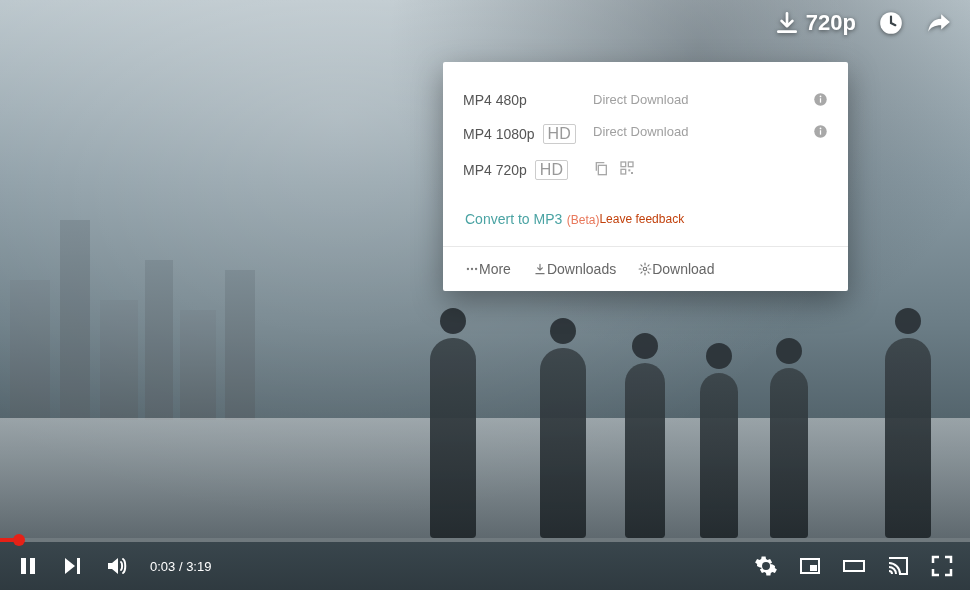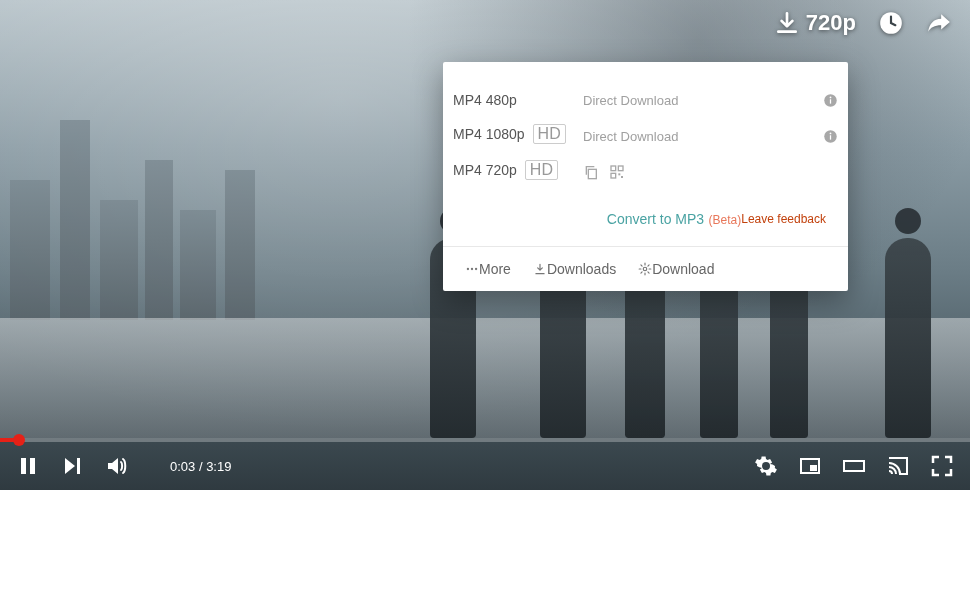--- a/index.html
+++ b/index.html
@@ -1,48 +1,48 @@
 <!DOCTYPE html>
 <html><head>
 <meta charset="utf-8">
 <style>
 *{margin:0;padding:0;box-sizing:border-box;font-family:Arial,Helvetica,sans-serif}
-.player{width:970px;height:490px;position:relative;overflow:hidden;background:linear-gradient(to bottom,#b8c4ca 0%,#8a9ba4 30%,#6b7d86 55%,#4a5a62 78%,#2f3a40 100%)}
+.player{width:970px;height:590px;position:relative;overflow:hidden;background:linear-gradient(to bottom,#b8c4ca 0%,#8a9ba4 30%,#6b7d86 55%,#4a5a62 78%,#2f3a40 100%)}
 .sky-overlay{position:absolute;inset:0;background:radial-gradient(ellipse at 35% 20%,rgba(255,255,255,.24),transparent 60%),radial-gradient(circle at 72% 8%,rgba(60,70,78,.45),transparent 35%);pointer-events:none}
 
 .top-right{position:absolute;top:10px;right:18px;display:flex;gap:22px;align-items:center}
 .top-btn{color:#fff;display:flex;align-items:center;gap:6px;font-size:22px;font-weight:600;filter:drop-shadow(0 1px 2px rgba(0,0,0,.5));cursor:pointer}
 .top-btn svg{width:26px;height:26px;fill:#fff}
 
 .popup{position:absolute;top:62px;left:443px;width:405px;background:#fff;border-radius:2px;box-shadow:0 10px 30px rgba(0,0,0,.35);padding:22px 0 0 0}
 .popup-title{font-size:15px;color:#555;padding:0 22px 14px}
-.dl-row{display:flex;align-items:flex-end;padding:8px 10px;font-size:14px}
+.dl-row{display:flex;align-items:flex-start;padding:8px 20px;font-size:14px}
 .dl-fmt{width:130px;color:#555;display:flex;align-items:center;gap:8px}
 .hd-badge{font-size:16px;color:#999;border:1px solid #ccc;border-radius:2px;padding:1px 4px;line-height:1}
 .dl-info{flex:1;color:#a0a0a0;font-size:13px}
 .dl-icons{display:flex;gap:10px;align-items:center}
 .dl-icons svg{width:16px;height:16px;fill:#a8a8a8}
 .dl-icons .info-ic{width:15px;height:15px}
-.convert-row{display:flex;justify-content:flex-end;align-items:center;padding:22px 22px 18px}
+.convert-row{display:flex;justify-content:flex-start;align-items:center;padding:22px 22px 18px}
 .convert-link{color:#4aa3a3;font-size:14px}
 .beta{color:#e8775a;font-size:12px}
 .feedback{color:#c2410c;font-size:12px;cursor:pointer}
 .popup-footer{border-top:1px solid #e8e8e8;display:flex;gap:22px;padding:14px 22px}
 .ft-item{display:flex;align-items:center;color:#666;font-size:14px;cursor:pointer}
 .ft-item svg{width:14px;height:14px;fill:#777}
 
 .progress{position:absolute;left:0;right:0;bottom:48px;height:4px;background:rgba(255,255,255,.28)}
 .progress-fill{height:100%;width:2%;background:#e62117;position:relative}
 .progress-fill::after{content:"";position:absolute;right:-6px;top:-4px;width:12px;height:12px;background:#e62117;border-radius:50%}
 
 .controls{position:absolute;left:0;right:0;bottom:0;height:48px;display:flex;align-items:center;padding:0 16px;color:#fff}
 .ctrl-left,.ctrl-right{display:flex;align-items:center;gap:20px}
 .ctrl-right{margin-left:auto}
 .controls svg{width:24px;height:24px;fill:#fff;cursor:pointer}
-.time{font-size:13px;margin-left:22px}
+.time{font-size:13px;margin-left:2px}
 .sil-group{position:absolute;bottom:52px;left:0;right:0;height:260px;pointer-events:none}
 .person{position:absolute;bottom:0;width:46px;height:170px;background:linear-gradient(to bottom,#3b4449,#1f262a);border-radius:22px 22px 4px 4px;opacity:.92}
 .person::before{content:"";position:absolute;top:-30px;left:50%;transform:translateX(-50%);width:26px;height:26px;background:#2a3136;border-radius:50%}
 .p1{left:430px;height:200px}
 .p2{left:540px;height:190px}
 .p3{left:625px;height:175px;width:40px}
 .p4{left:700px;height:165px;width:38px}
 .p5{left:770px;height:170px;width:38px}
 .p6{left:885px;height:200px}
 .ground{position:absolute;bottom:52px;left:0;right:0;height:120px;background:linear-gradient(to bottom,rgba(210,214,216,.55),rgba(150,156,160,.4));pointer-events:none}

